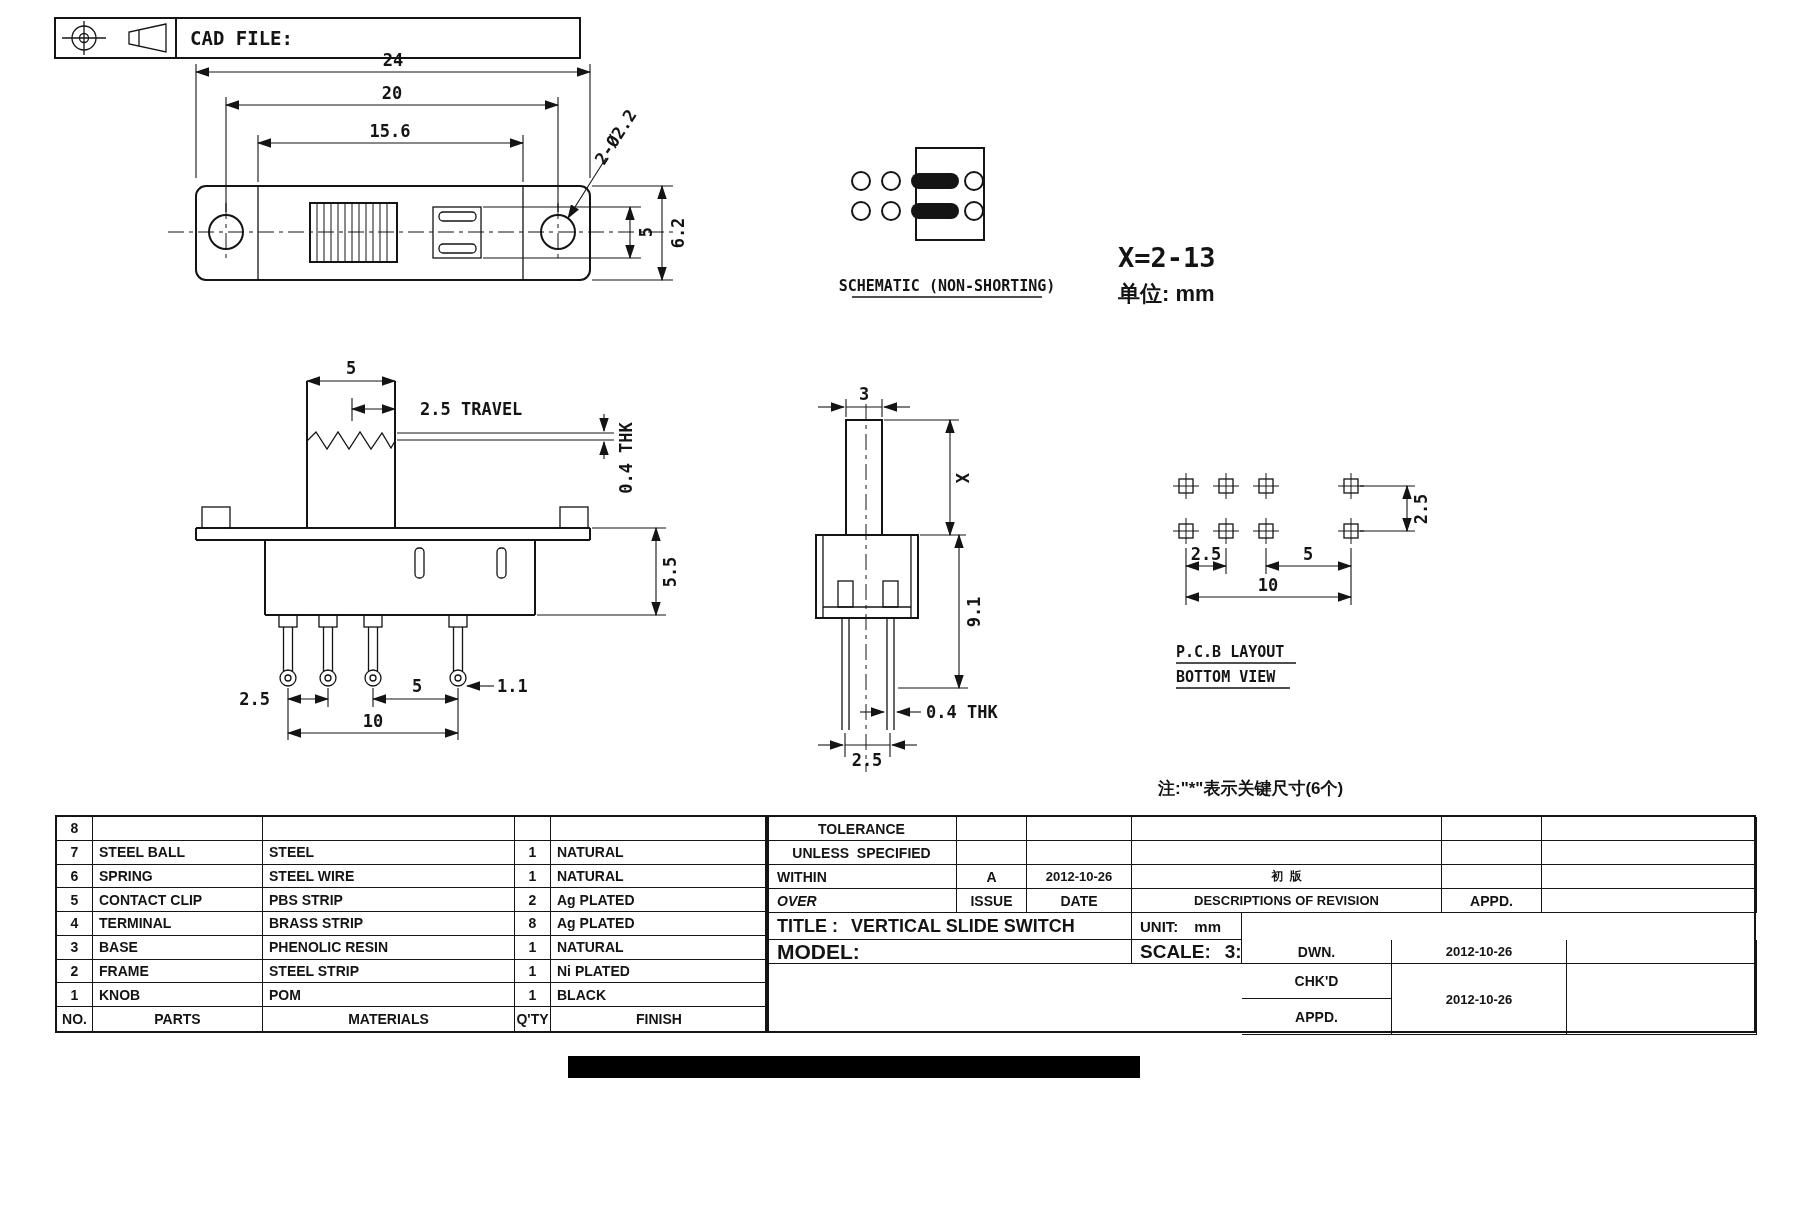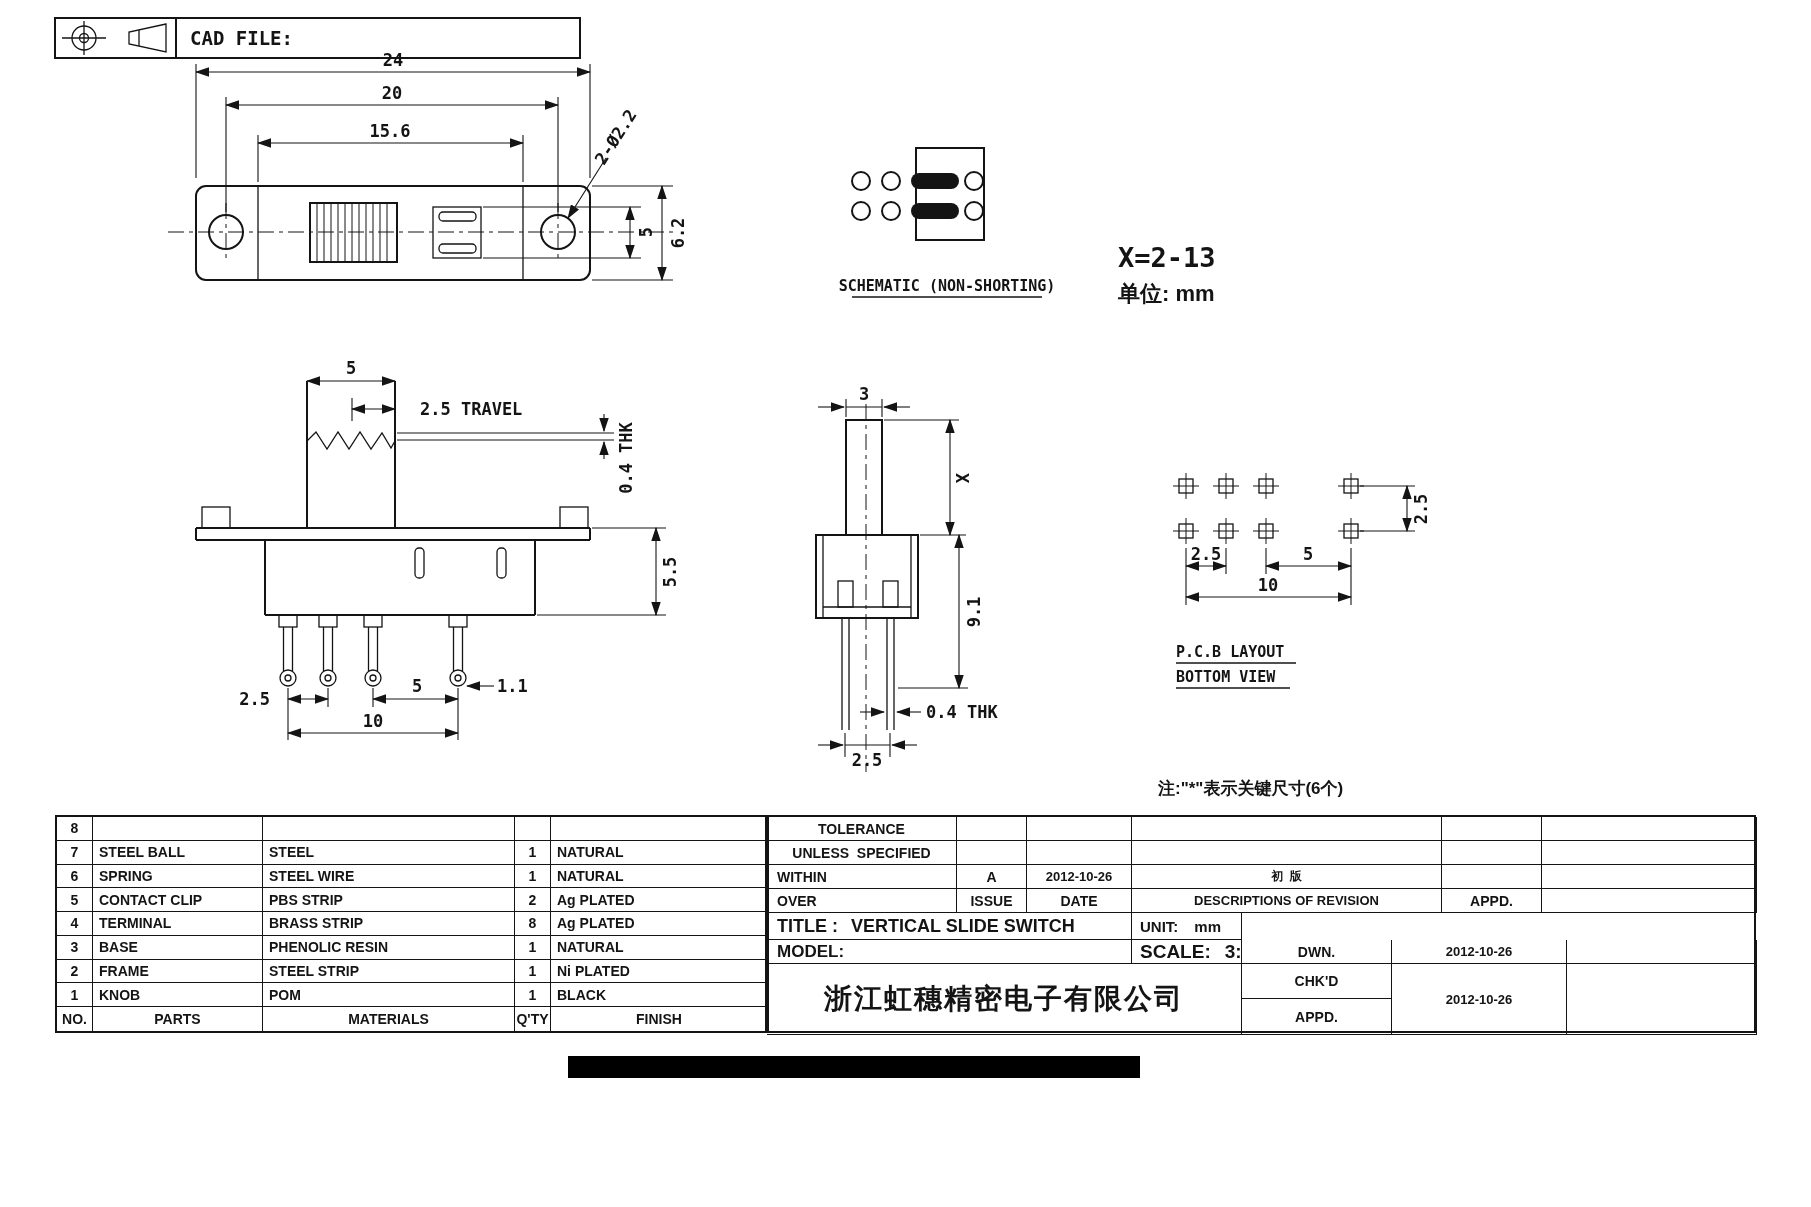--- a/index.html
+++ b/index.html
@@ -359,46 +359,45 @@
   <div class="tcell" style="left:675px;top:24px;width:100px;height:24px;"></div>
   <div class="tcell" style="left:775px;top:24px;width:215px;height:24px;"></div>
 
   <div class="tcell" style="left:0;top:48px;width:190px;height:24px;padding-left:10px;">WITHIN</div>
   <div class="tcell cc" style="left:190px;top:48px;width:70px;height:24px;">A</div>
   <div class="tcell cc" style="left:260px;top:48px;width:105px;height:24px;font-size:13px;">2012-10-26</div>
   <div class="tcell cc" style="left:365px;top:48px;width:310px;height:24px;font-size:12px;">初  版</div>
   <div class="tcell" style="left:675px;top:48px;width:100px;height:24px;"></div>
   <div class="tcell" style="left:775px;top:48px;width:215px;height:24px;"></div>
 
-  <div class="tcell" style="left:0;top:72px;width:190px;height:24px;padding-left:10px;">OVER</div>
+  <div class="tcell" style="left:0;top:72px;width:190px;height:24px;padding-left:10px;font-style:italic;">OVER</div>
   <div class="tcell cc" style="left:190px;top:72px;width:70px;height:24px;">ISSUE</div>
   <div class="tcell cc" style="left:260px;top:72px;width:105px;height:24px;">DATE</div>
   <div class="tcell cc" style="left:365px;top:72px;width:310px;height:24px;font-size:13px;">DESCRIPTIONS OF REVISION</div>
   <div class="tcell cc" style="left:675px;top:72px;width:100px;height:24px;">APPD.</div>
   <div class="tcell" style="left:775px;top:72px;width:215px;height:24px;"></div>
 
   <div class="tcell" style="left:0;top:96px;width:365px;height:27px;padding-left:10px;font-size:18px;">
     <span>TITLE :</span>
     <span style="margin-left:13px;">VERTICAL SLIDE SWITCH</span>
   </div>
   <div class="tcell" style="left:365px;top:96px;width:110px;height:27px;padding-left:8px;font-size:15px;">
     <span>UNIT:</span>
     <span style="margin-left:16px;">mm</span>
   </div>
 
-  <div class="tcell" style="left:0;top:123px;width:365px;height:24px;padding-left:10px;font-size:17px;">MODEL:</div>
+  <div class="tcell" style="left:0;top:123px;width:365px;height:24px;padding-left:10px;font-size:21px;">MODEL:</div>
   <div class="tcell" style="left:365px;top:123px;width:110px;height:24px;padding-left:8px;font-size:19px;">
     <span>SCALE:</span>
     <span style="margin-left:14px;">3:1</span>
   </div>
   <div class="tcell cc" style="left:475px;top:123px;width:150px;height:24px;">DWN.</div>
   <div class="tcell cc" style="left:625px;top:123px;width:175px;height:24px;font-size:13px;">2012-10-26</div>
   <div class="tcell" style="left:800px;top:123px;width:190px;height:24px;"></div>
 
-  <div class="tcell cc" style="left:0;top:147px;width:475px;height:71px;font-size:28px;letter-spacing:2px;">浙江虹穗精密电子有限公司</div>
   <div class="tcell cc" style="left:475px;top:147px;width:150px;height:35px;text-align:center;">CHK'D</div>
   <div class="tcell cc" style="left:475px;top:182px;width:150px;height:36px;">APPD.</div>
   <div class="tcell cc" style="left:625px;top:147px;width:175px;height:71px;font-size:13px;">2012-10-26</div>
   <div class="tcell" style="left:800px;top:147px;width:190px;height:71px;"></div>
 </div>
 
 <div class="blackbar"></div>
 
 </div>
 

